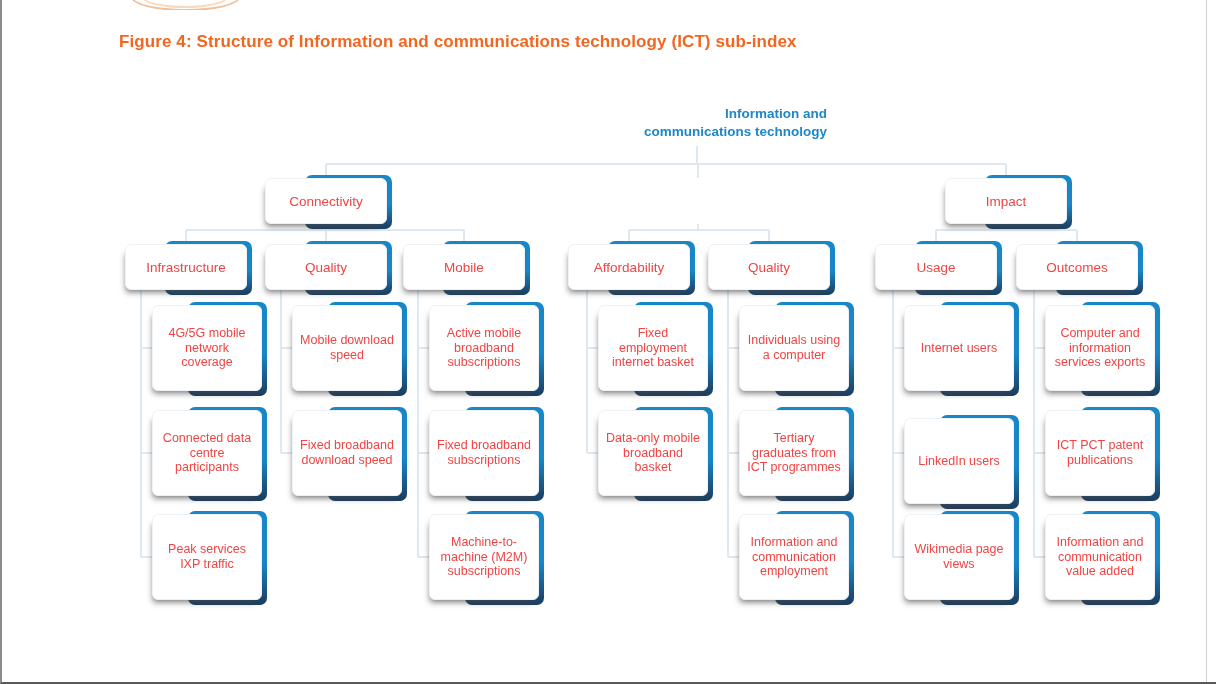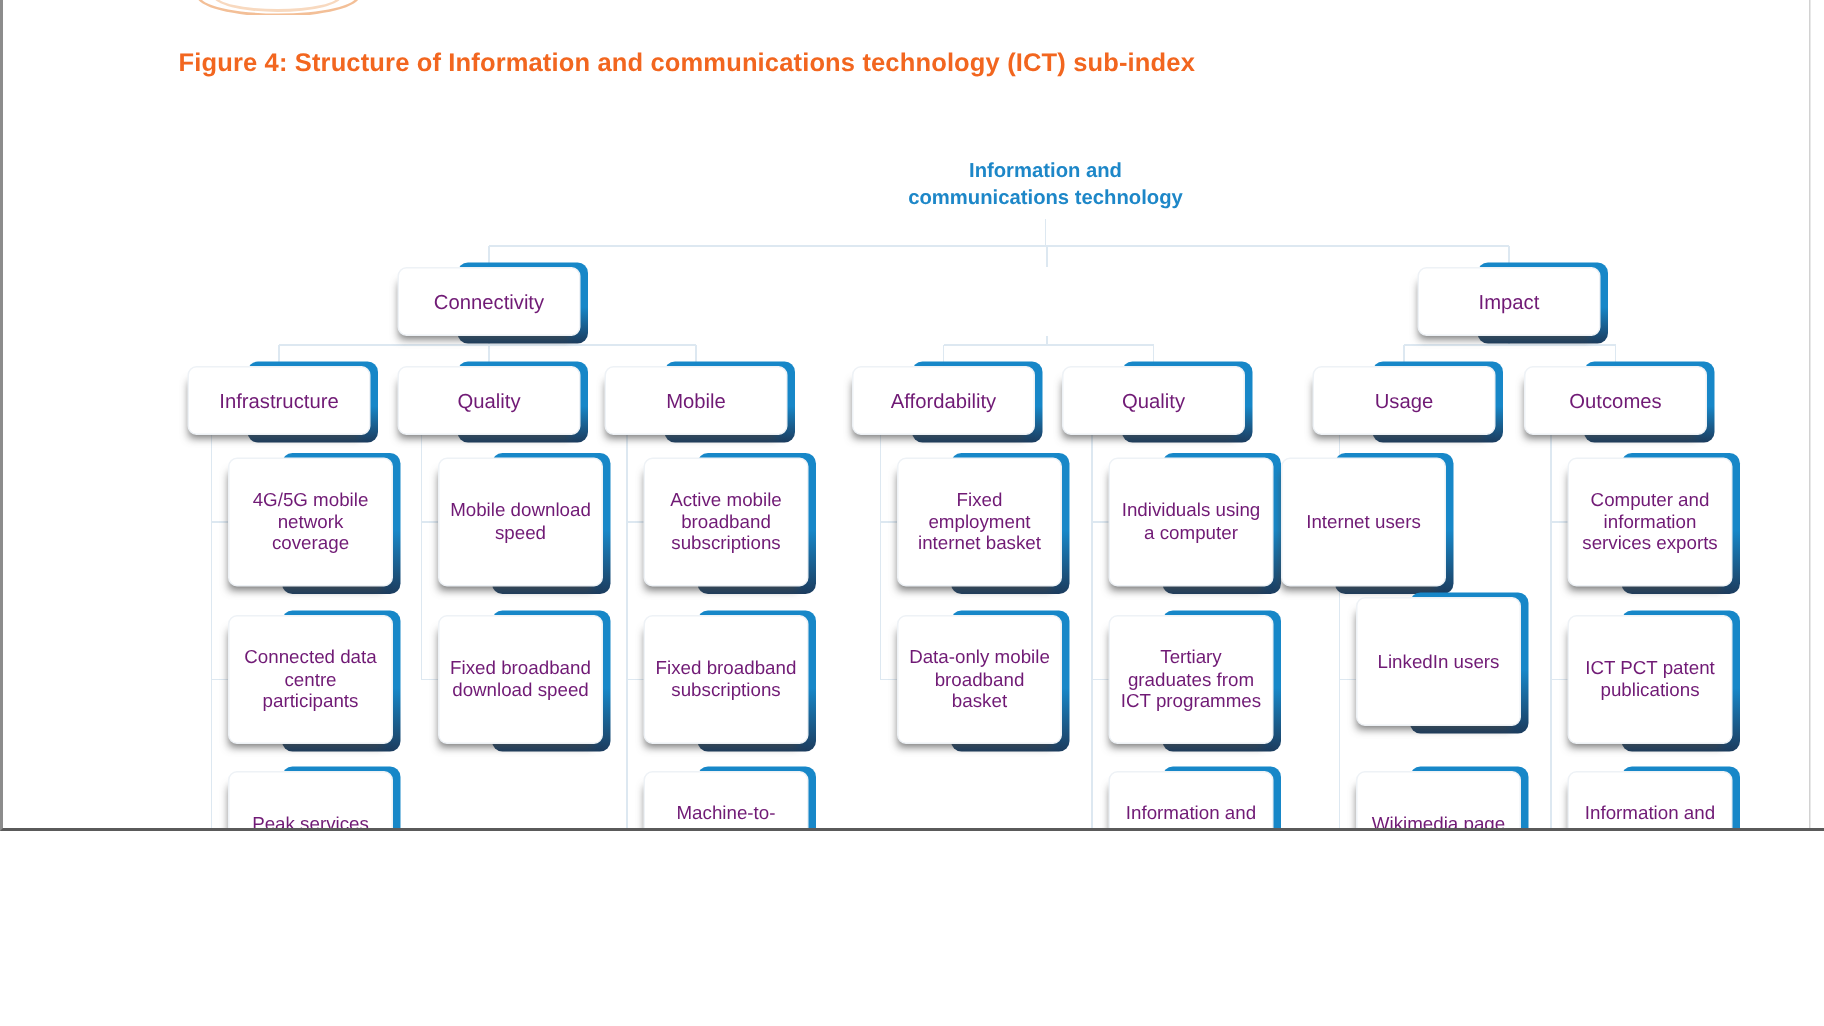--- a/index.html
+++ b/index.html
@@ -2,21 +2,21 @@
 <html><head>
 <meta charset="utf-8">
 <style>
   html,body{margin:0;padding:0;}
   body{
     font-family:"Liberation Sans", sans-serif;
     background:#ffffff;
   }
   .canvas{
     position:relative;
-    width:1216px;height:554px;
+    width:1216px;height:684px;
     background:#ffffff;
     overflow:hidden;
     border-left:2px solid #8c8c8c;
     border-bottom:2px solid #5a5a5a;
     box-sizing:border-box;
     padding-left:12px;
   }
   .page-right-edge{
     position:absolute;left:1204px;top:0;width:1px;height:684px;
     background:#d2d2d2;
@@ -29,35 +29,35 @@
   .logo-clip{
     position:absolute;left:126px;top:0;width:116px;height:10px;overflow:hidden;
   }
   .logo-arc{
     position:absolute;left:3px;top:-17px;width:105px;height:24px;
     border-radius:50%;border:2px solid #f3bf97;
   }
   .logo-arc.inner{left:14px;top:-14px;width:82px;height:18px;border-color:#f8d9bf;}
   .root-label{
     position:absolute;left:565px;top:105px;width:260px;
-    text-align:center;font-size:13.5px;font-weight:bold;color:#1d87c8;
+    text-align:right;font-size:13.5px;font-weight:bold;color:#1d87c8;
     line-height:1.3;white-space:pre-line;
   }
   svg.connectors{position:absolute;left:0;top:0;}
   .node{position:absolute;}
   .node .accent{
     position:absolute;top:-3px;right:-5px;bottom:-5px;left:33%;
     border-radius:7px;
     background:linear-gradient(180deg,#1787c8 0%,#1787c8 55%,#1c3c5e 100%);
   }
   .node .face{
     position:relative;width:100%;height:100%;box-sizing:border-box;
     background:#ffffff;border:1px solid #eef2f6;border-radius:6px;
     display:flex;align-items:center;justify-content:center;
-    text-align:center;color:#701a75;padding:4px 6px;
+    text-align:center;color:#ef4444;padding:4px 6px;
     box-shadow:-3px 6px 6px -4px rgba(70,70,70,.75);
   }
   .node.branch,.node.group{width:122px;height:46px;}
   .node.branch .face,.node.group .face{font-size:13.5px;}
   .node.leaf{width:110px;height:86px;}
   .node.leaf .face{font-size:12.5px;line-height:1.18;}
 </style>
 </head>
 <body>
 
@@ -190,25 +190,25 @@
   </div>
   <div class="node leaf" style="left:737px;top:410px">
     <div class="accent"></div>
     <div class="face">Tertiary graduates from ICT programmes</div>
   </div>
   <div class="node leaf" style="left:737px;top:514px">
     <div class="accent"></div>
     <div class="face">Information and communication employment</div>
   </div>
 
-  <div class="node leaf" style="left:852px;top:305px">
+  <div class="node leaf" style="left:902px;top:305px">
     <div class="accent"></div>
     <div class="face">Internet users</div>
   </div>
-  <div class="node leaf" style="left:902px;top:398px">
+  <div class="node leaf" style="left:902px;top:418px">
     <div class="accent"></div>
     <div class="face">LinkedIn users</div>
   </div>
   <div class="node leaf" style="left:902px;top:514px">
     <div class="accent"></div>
     <div class="face">Wikimedia page views</div>
   </div>
 
   <div class="node leaf" style="left:1043px;top:305px">
     <div class="accent"></div>

